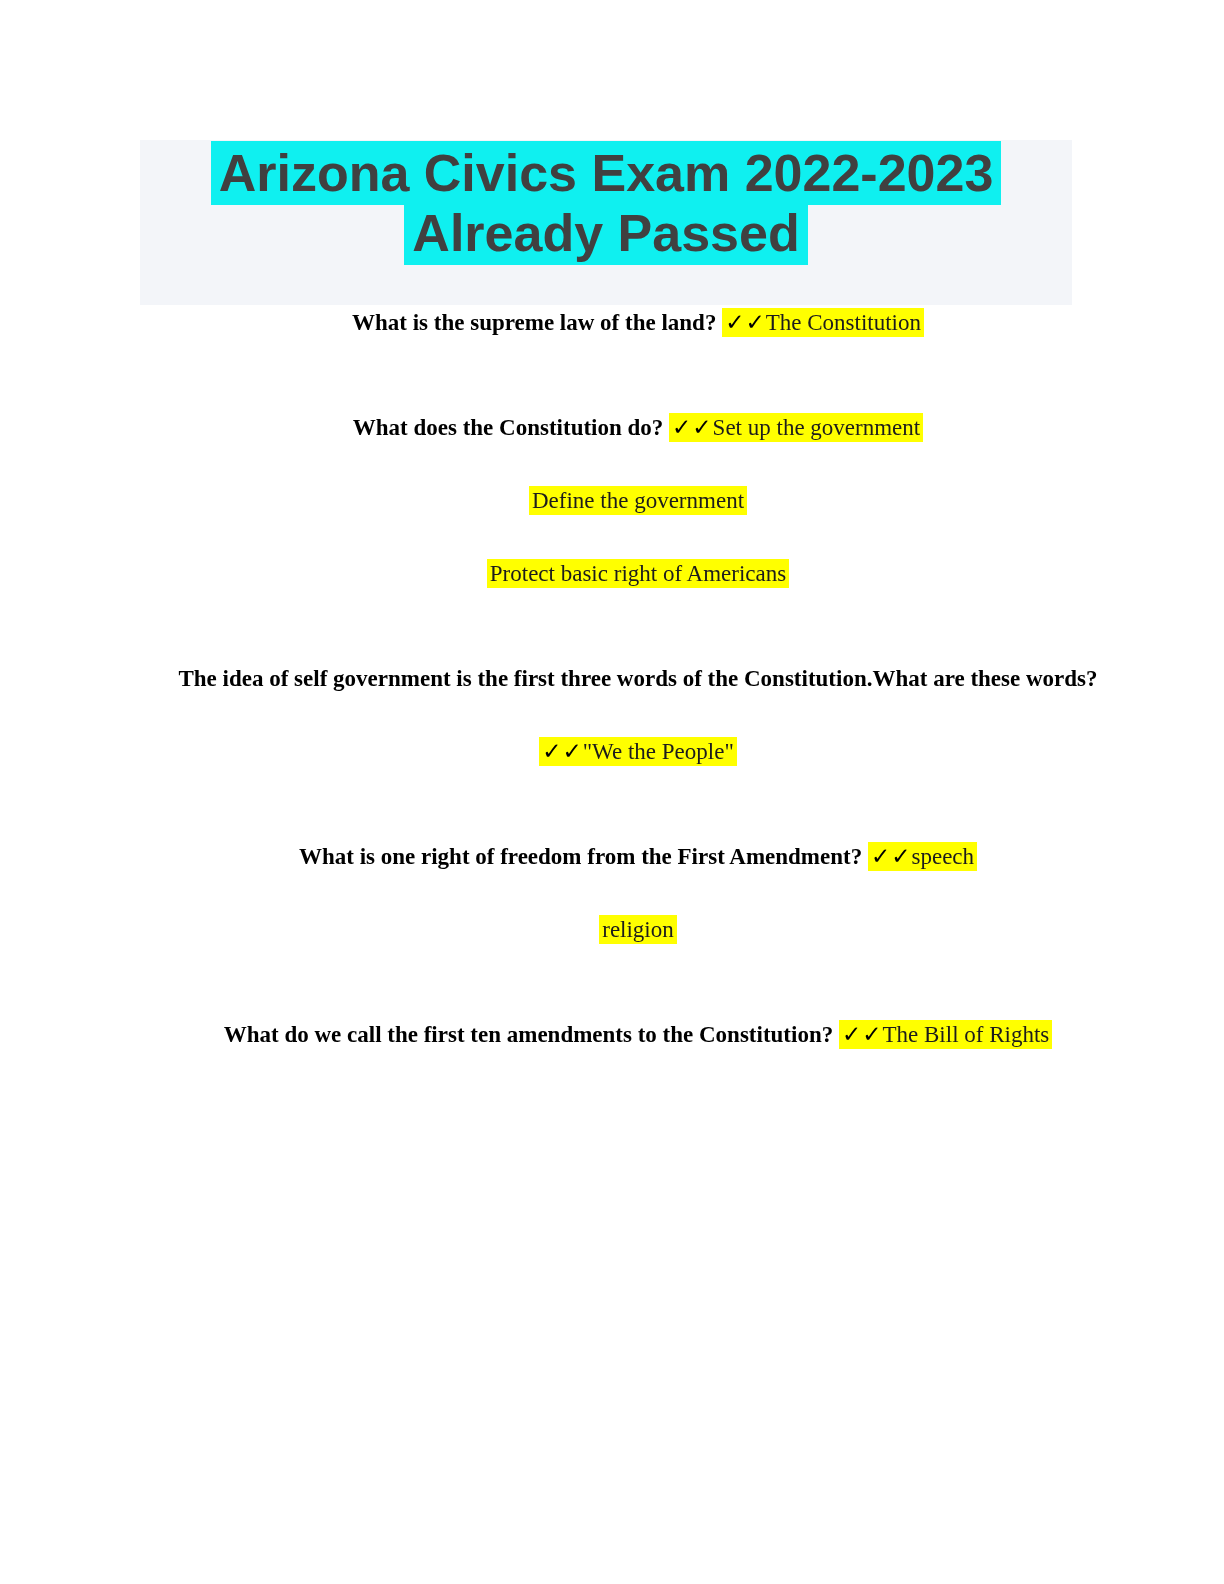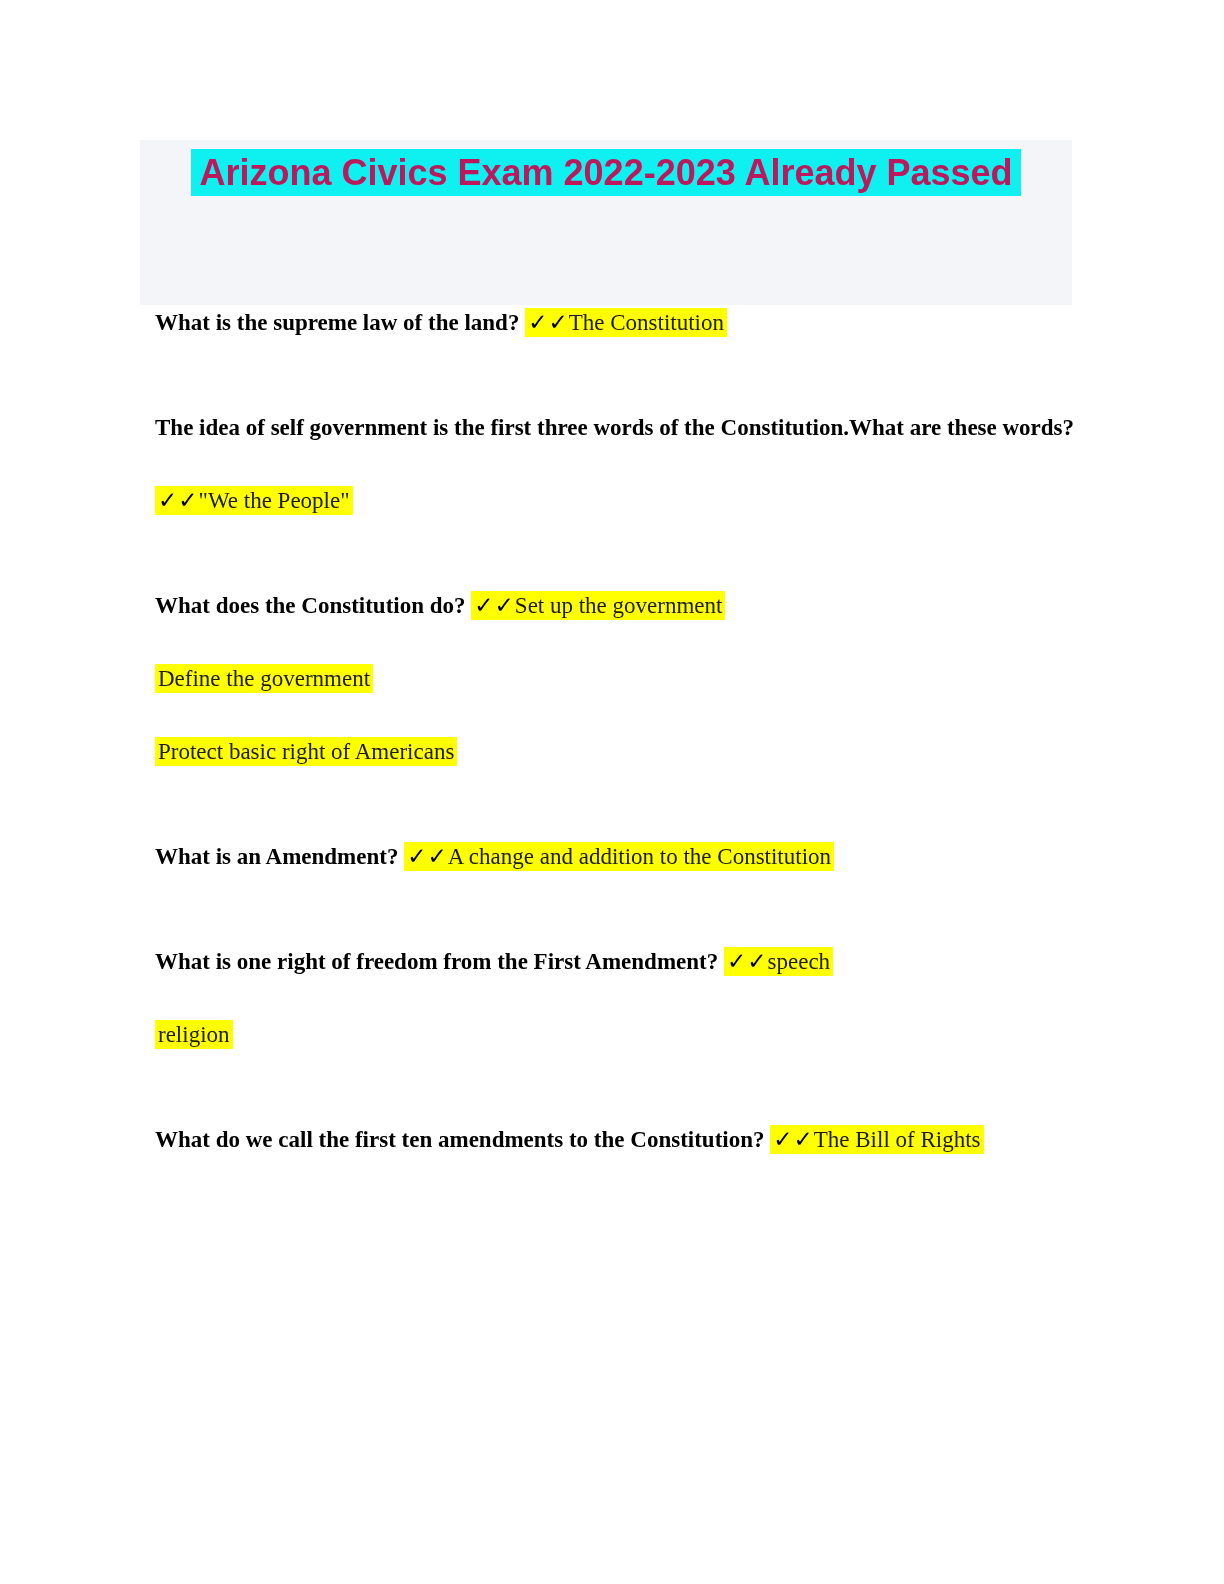--- a/index.html
+++ b/index.html
@@ -23,40 +23,41 @@
     width: 932px;
     height: 165px;
     background: #f3f5f9;
     text-align: center;
   }
   .title {
     margin: 0;
     padding-top: 3px;
     font-family: "Liberation Sans", sans-serif;
     font-weight: bold;
-    font-size: 36px;
+    font-size: 52px;
     line-height: 60px;
-    color: #be185d;
+    color: #404040;
     letter-spacing: 0px;
   }
   .hl-cyan {
     background: #0ff0f0;
     padding: 3px 8px;
     box-decoration-break: clone;
     -webkit-box-decoration-break: clone;
   }
   
   .content {
     position: absolute;
     left: 143px;
     top: 308px;
     width: 990px;
   }
   .group {
-    margin: 0 0 76px 12px;
+    margin: 0 0 76px 0;
+    text-align: center;
   }
   .line {
     margin: 0 0 44px 0;
     font-size: 23px;
     line-height: 29px;
     color: #000000;
   }
   .q {
     font-weight: bold;
     color: #000000;
@@ -84,33 +85,30 @@
     <h1 class="title"><span class="hl-cyan">Arizona Civics Exam 2022-2023 Already Passed</span></h1>
   </header>
 
   <main class="content">
 
     <section class="group">
       <p class="line"><span class="q">What is the supreme law of the land?</span> <span class="hl-yellow"><span class="check">✓✓</span><span>The Constitution</span></span></p>
     </section>
 
     <section class="group">
-      <p class="line"><span class="q">The idea of self government is the first three words of the Constitution.What are these words?</span></p>
-      <p class="line"><span class="hl-yellow"><span class="check">✓✓</span><span>"We the People"</span></span></p>
-    </section>
-
-    <section class="group">
       <p class="line"><span class="q">What does the Constitution do?</span> <span class="hl-yellow"><span class="check">✓✓</span><span>Set up the government</span></span></p>
       <p class="line"><span class="hl-yellow"><span>Define the government</span></span></p>
       <p class="line"><span class="hl-yellow"><span>Protect basic right of Americans</span></span></p>
     </section>
 
     <section class="group">
-      <p class="line"><span class="q">What is an Amendment?</span> <span class="hl-yellow"><span class="check">✓✓</span><span>A change and addition to the Constitution</span></span></p>
+      <p class="line"><span class="q">The idea of self government is the first three words of the Constitution.What are these words?</span></p>
+      <p class="line"><span class="hl-yellow"><span class="check">✓✓</span><span>"We the People"</span></span></p>
     </section>
+
 
     <section class="group">
       <p class="line"><span class="q">What is one right of freedom from the First Amendment?</span> <span class="hl-yellow"><span class="check">✓✓</span><span>speech</span></span></p>
       <p class="line"><span class="hl-yellow"><span>religion</span></span></p>
     </section>
 
     <section class="group">
       <p class="line"><span class="q">What do we call the first ten amendments to the Constitution?</span> <span class="hl-yellow"><span class="check">✓✓</span><span>The Bill of Rights</span></span></p>
     </section>
 

